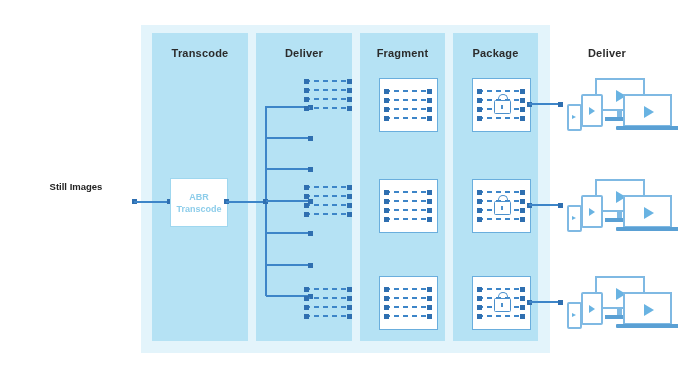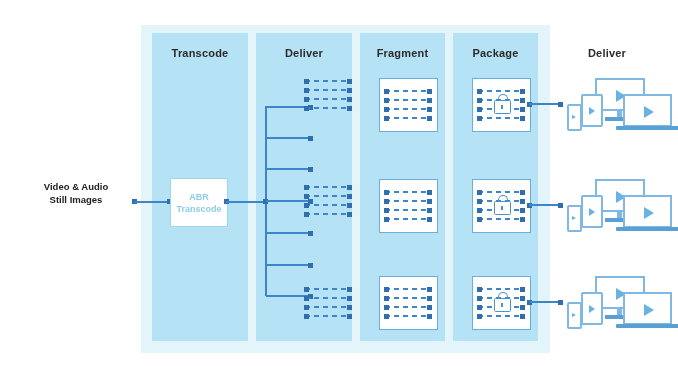--- a/index.html
+++ b/index.html
@@ -147,21 +147,20 @@
   <div class="col col-package"></div>
   <div class="col col-encrypt"></div>
 
   <div class="col-title t-transcode">Transcode</div>
   <div class="col-title t-fragment">Deliver</div>
   <div class="col-title t-package">Fragment</div>
   <div class="col-title t-encrypt">Package</div>
   <div class="col-title t-deliver">Deliver</div>
 
   <div class="input-label">
-    <span>Video &amp; Audio</span>
     <span>Still Images</span>
   </div>
 
   <div class="node" style="left:132px;top:199px;"></div>
   <div class="hline" style="left:134px;top:200.5px;width:36px;"></div>
   <div class="node" style="left:167px;top:199px;"></div>
 
   <div class="abr-box">
     <span>ABR</span>
     <span>Transcode</span>

